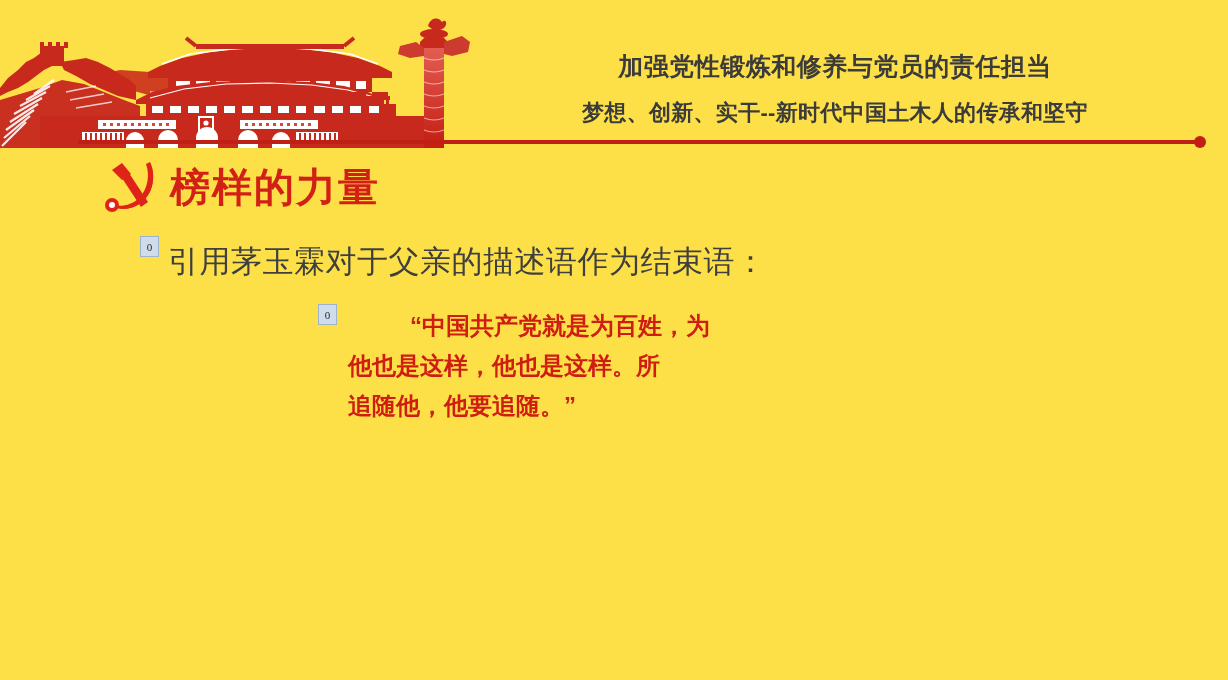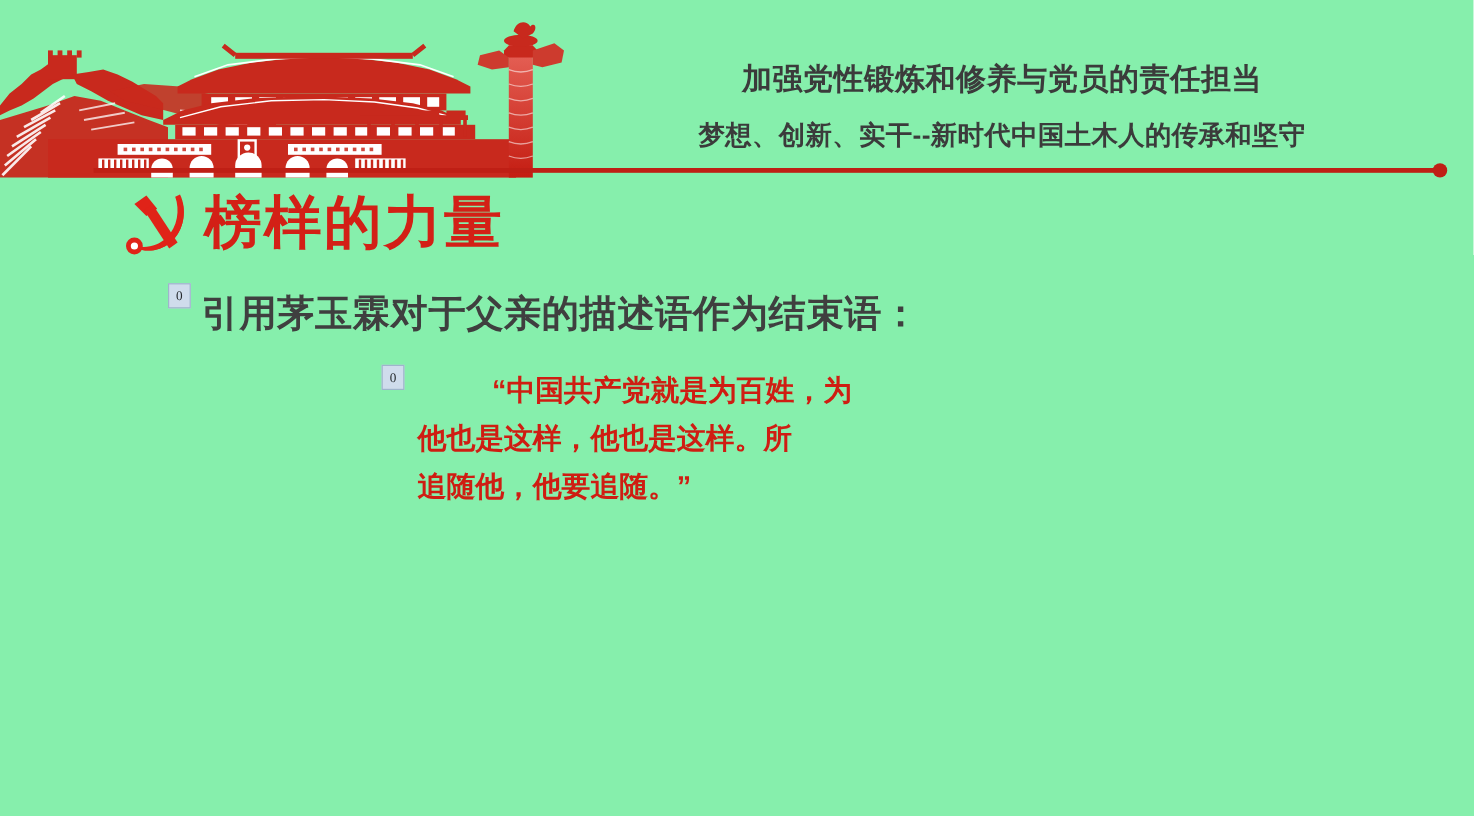--- a/index.html
+++ b/index.html
@@ -13,21 +13,21 @@
     overflow: hidden;
     font-family: "Liberation Sans", "DejaVu Sans", sans-serif;
     position: relative;
   }
 
   .slide {
     position: absolute;
     left: 0; top: 0;
     width: 1228px;
     height: 680px;
-    background: #86efac;
+    background: #fde047;
     overflow: hidden;
   }
 
   
   .header-graphic {
     position: absolute;
     left: 0;
     top: 0;
     width: 470px;
     height: 152px;
@@ -87,21 +87,21 @@
     display: flex;
     align-items: center;
   }
   .cpc-emblem {
     width: 62px;
     height: 58px;
     flex: 0 0 auto;
   }
   .cpc-emblem svg { display: block; }
   .section-title-text {
-    font-size: 48px;
+    font-size: 40px;
     font-weight: bold;
     color: #d32016;
     letter-spacing: 2px;
     margin-left: 8px;
     line-height: 1;
   }
 
   
   .ph-box {
     position: absolute;
@@ -118,21 +118,21 @@
   }
   .ph-box-1 { left: 140px; top: 236px; }
   .ph-box-2 { left: 318px; top: 304px; }
 
   
   .lead-line {
     position: absolute;
     left: 168px;
     top: 241px;
     font-size: 31px;
-    font-weight: bold;
+    font-weight: normal;
     color: #3f3f3f;
     letter-spacing: 0.5px;
     white-space: nowrap;
   }
 
   
   .quote-block {
     position: absolute;
     left: 348px;
     top: 306px;

